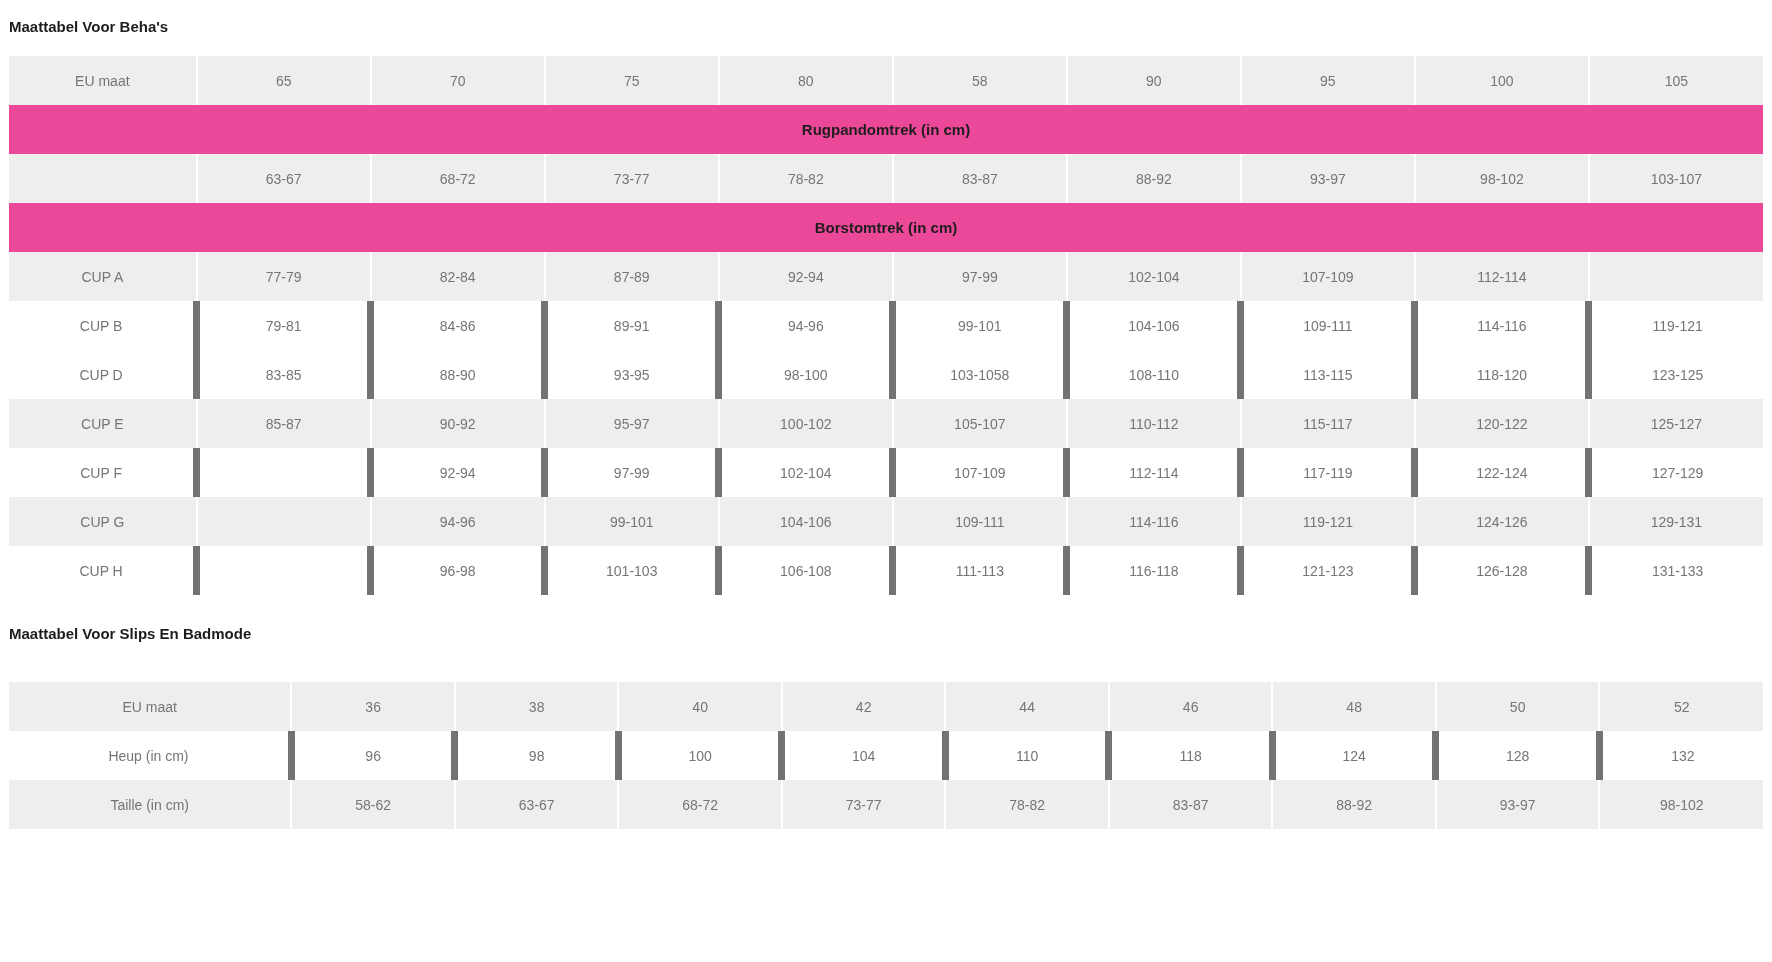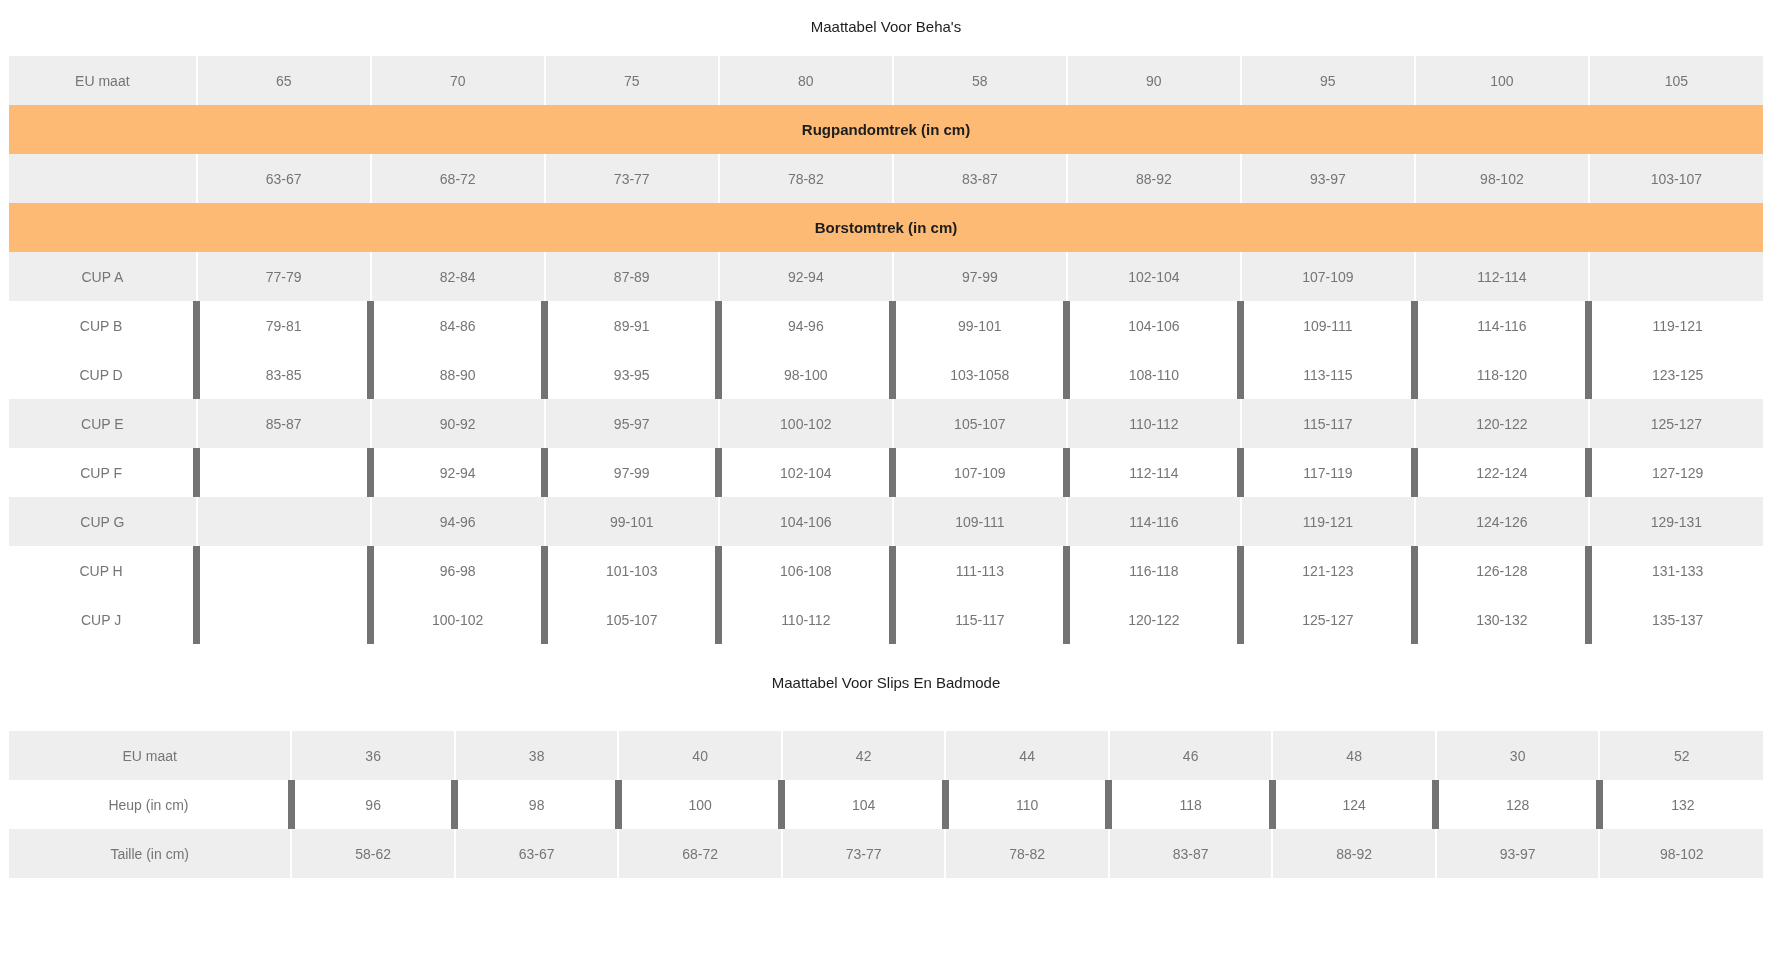--- a/index.html
+++ b/index.html
@@ -5,22 +5,21 @@
   html, body {
     margin: 0;
     padding: 0;
     background: #ffffff;
     font-family: "Liberation Sans", "DejaVu Sans", sans-serif;
   }
   .wrap {
     padding: 9px;
   }
   .title {
-    text-align: center;
-    font-weight: normal;
+    font-weight: bold;
     font-size: 15px;
     color: #1d1d1d;
     margin: 9px 0 21px 0;
   }
   .title2 {
     margin: 30px 0 40px 0;
   }
   table {
     width: 100%;
     border-collapse: collapse;
@@ -33,21 +32,21 @@
     vertical-align: middle;
     font-size: 14px;
     color: #757575;
     overflow: hidden;
     white-space: nowrap;
   }
   tr.gray td { background: #eeeeee; }
   tr.gray td + td { border-left: 2px solid rgba(255,255,255,0.65); }
   tr.white td + td { border-left: 7px solid #737373; }
   tr.section td {
-    background: #fdba74;
+    background: #ec4899;
     border-left: none;
     font-weight: bold;
     font-size: 15px;
     color: #1d1d1d;
   }
   .t1 .lbl-col { width: 10.7%; }
   .t2 .lbl-col { width: 16.1%; }
 </style>
 </head>
 <body>
@@ -181,32 +180,20 @@
           <td>101-103</td>
           <td>106-108</td>
           <td>111-113</td>
           <td>116-118</td>
           <td>121-123</td>
           <td>126-128</td>
           <td>131-133</td>
         </tr>
 
 
-        <tr class="white">
-          <td class="lbl">CUP J</td>
-          <td></td>
-          <td>100-102</td>
-          <td>105-107</td>
-          <td>110-112</td>
-          <td>115-117</td>
-          <td>120-122</td>
-          <td>125-127</td>
-          <td>130-132</td>
-          <td>135-137</td>
-        </tr>
       </tbody>
   </table>
 
   <div class="title title2">Maattabel Voor Slips En Badmode</div>
 
   <table class="t2">
     <colgroup>
       <col class="lbl-col">
       <col span="9">
     </colgroup>
@@ -214,21 +201,21 @@
 
         <tr class="gray">
           <td class="lbl">EU maat</td>
           <td>36</td>
           <td>38</td>
           <td>40</td>
           <td>42</td>
           <td>44</td>
           <td>46</td>
           <td>48</td>
-          <td>30</td>
+          <td>50</td>
           <td>52</td>
         </tr>
 
         <tr class="white">
           <td class="lbl">Heup (in cm)</td>
           <td>96</td>
           <td>98</td>
           <td>100</td>
           <td>104</td>
           <td>110</td>

